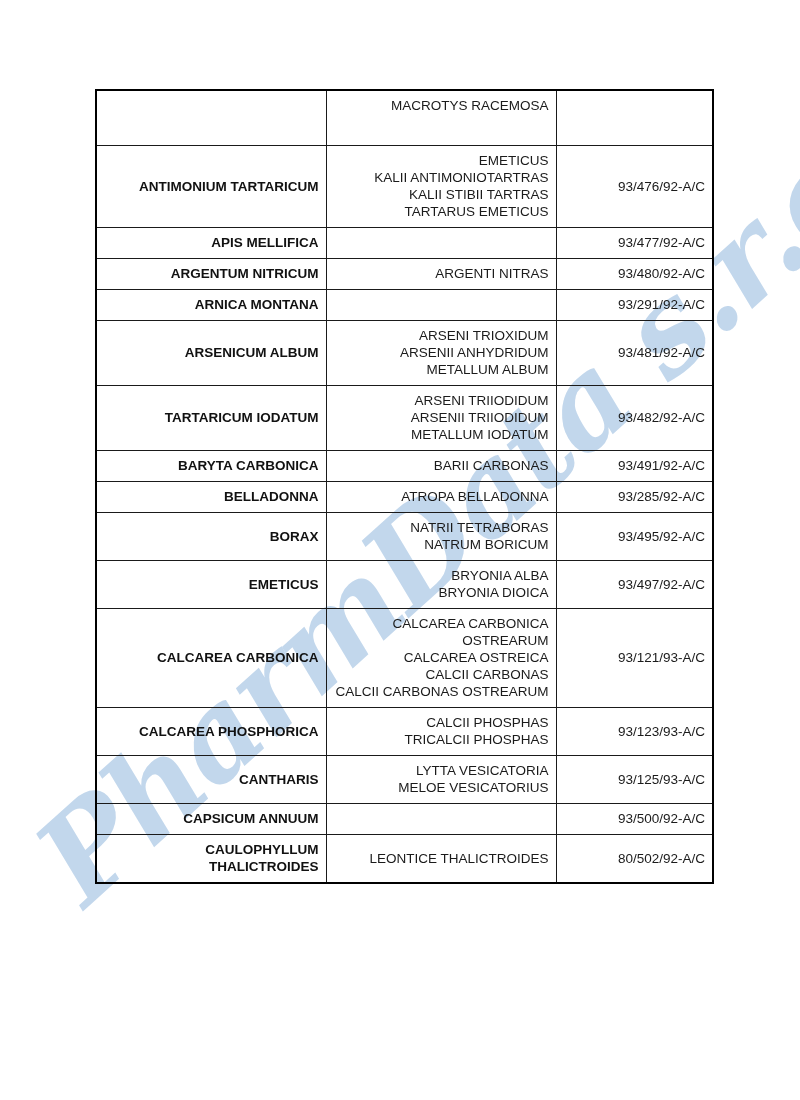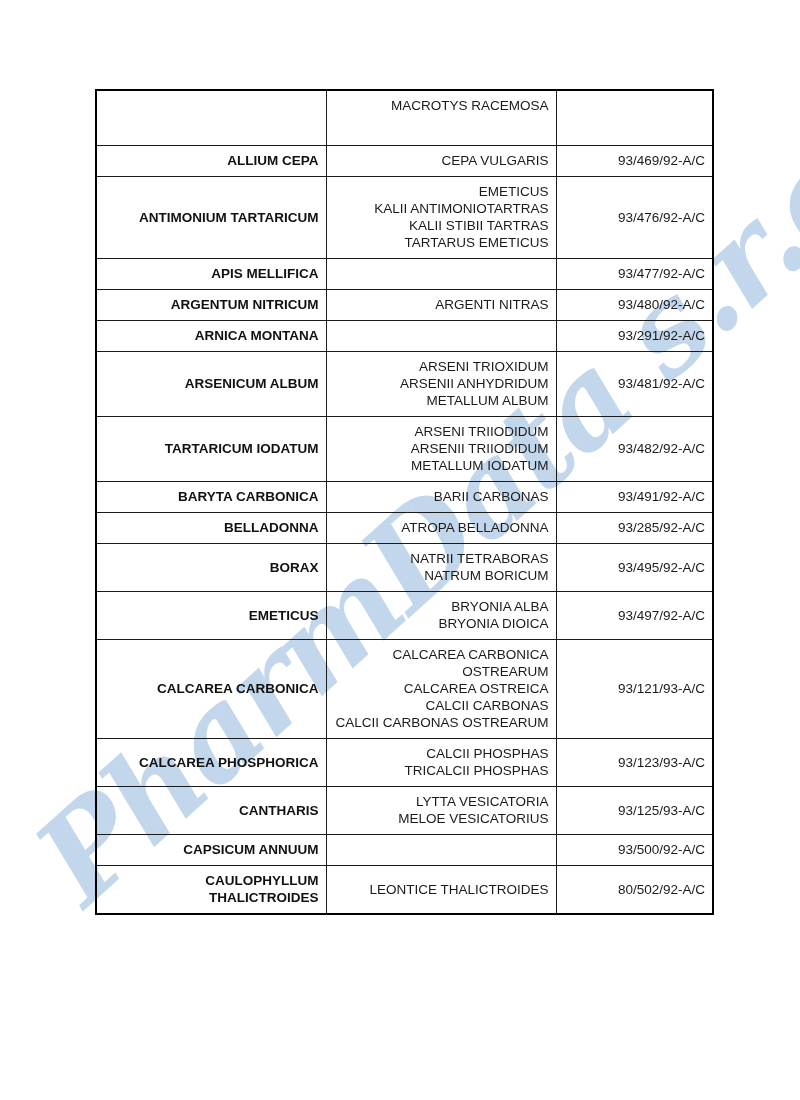--- a/index.html
+++ b/index.html
@@ -81,25 +81,20 @@
     <colgroup>
         <col class="c1">
         <col class="c2">
         <col class="c3">
       </colgroup>
     <tbody>
       <tr class="row-continuation">
         <td class="name"></td>
         <td class="syn">MACROTYS RACEMOSA</td>
         <td class="reg"></td>
-      </tr>
-      <tr>
-        <td class="name">ALLIUM CEPA</td>
-        <td class="syn">CEPA VULGARIS</td>
-        <td class="reg">93/469/92-A/C</td>
       </tr>
       <tr>
         <td class="name">ANTIMONIUM TARTARICUM</td>
         <td class="syn">EMETICUS
 KALII ANTIMONIOTARTRAS
 KALII STIBII TARTRAS
 TARTARUS EMETICUS</td>
         <td class="reg">93/476/92-A/C</td>
       </tr>
       <tr>

